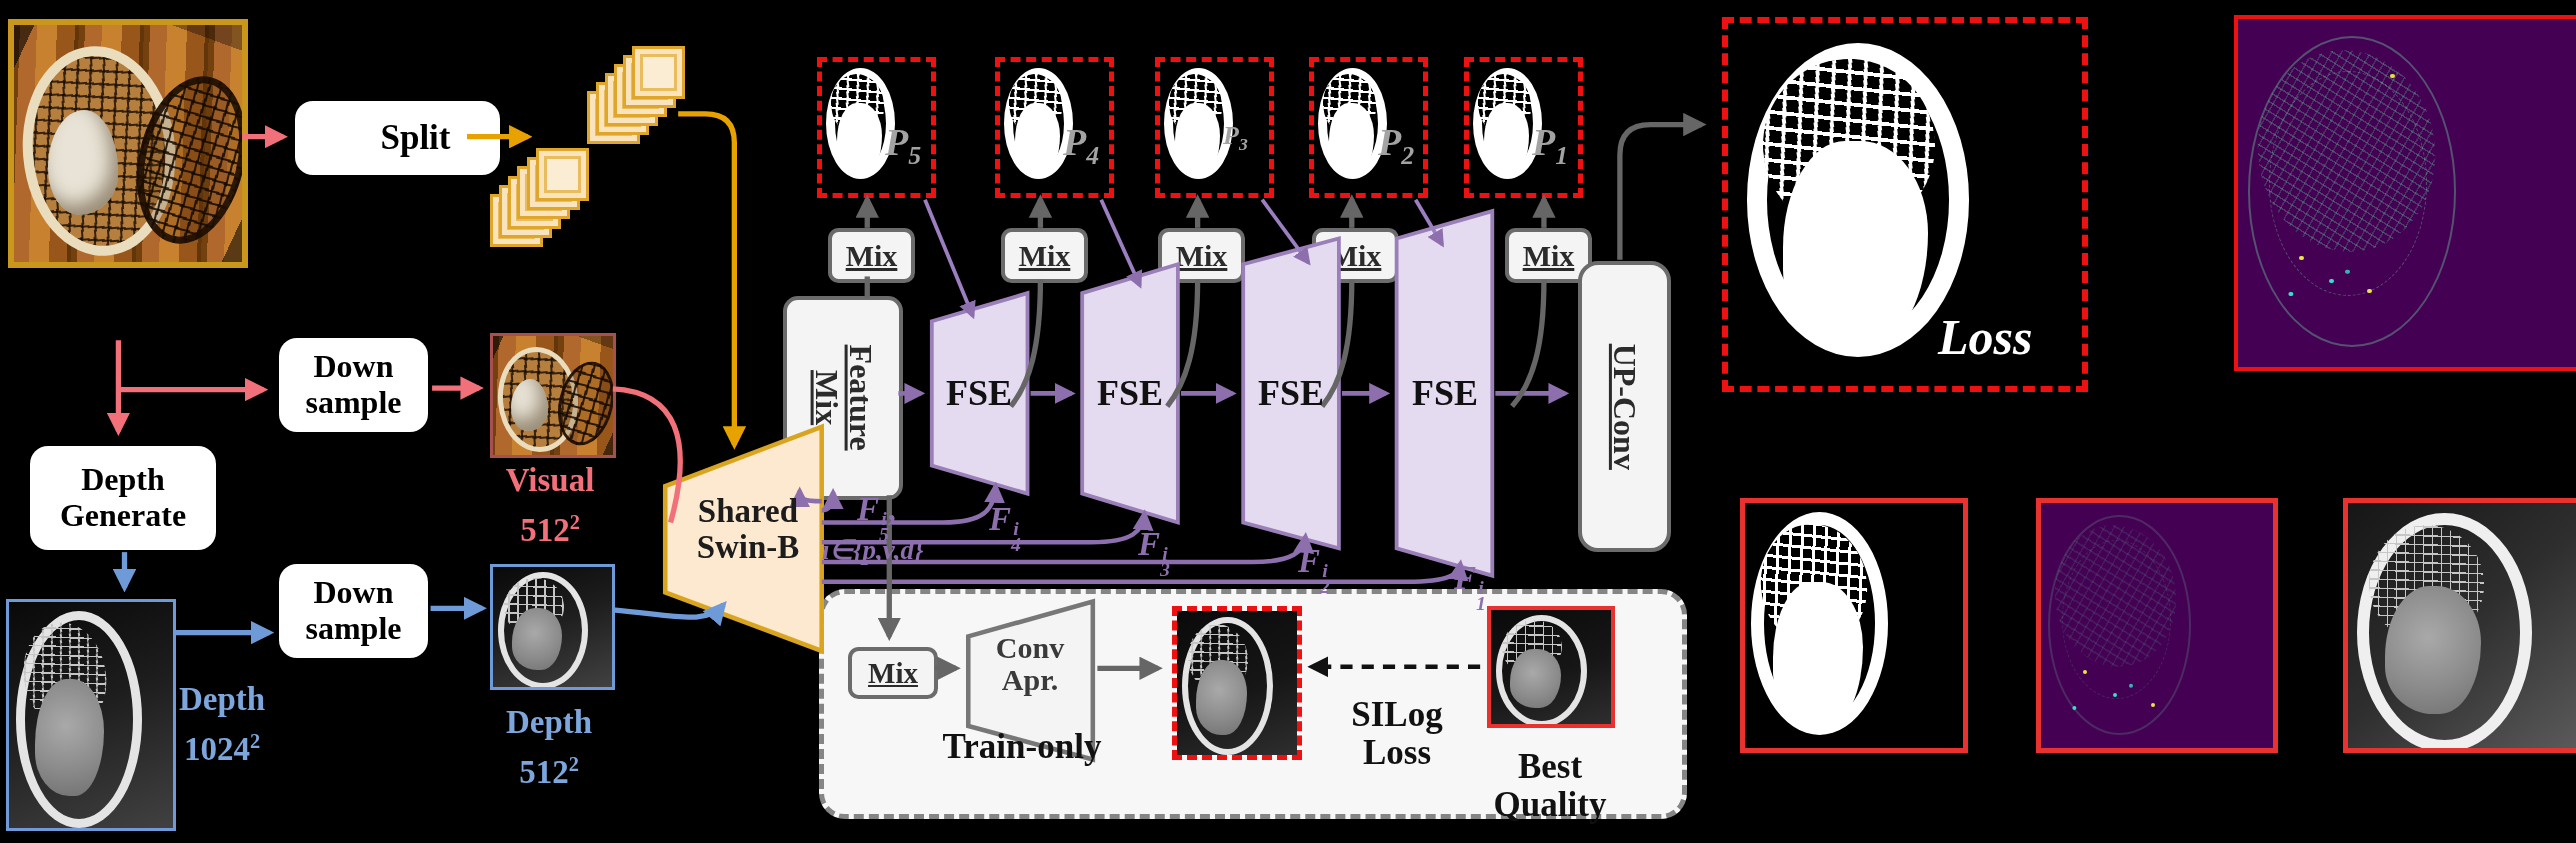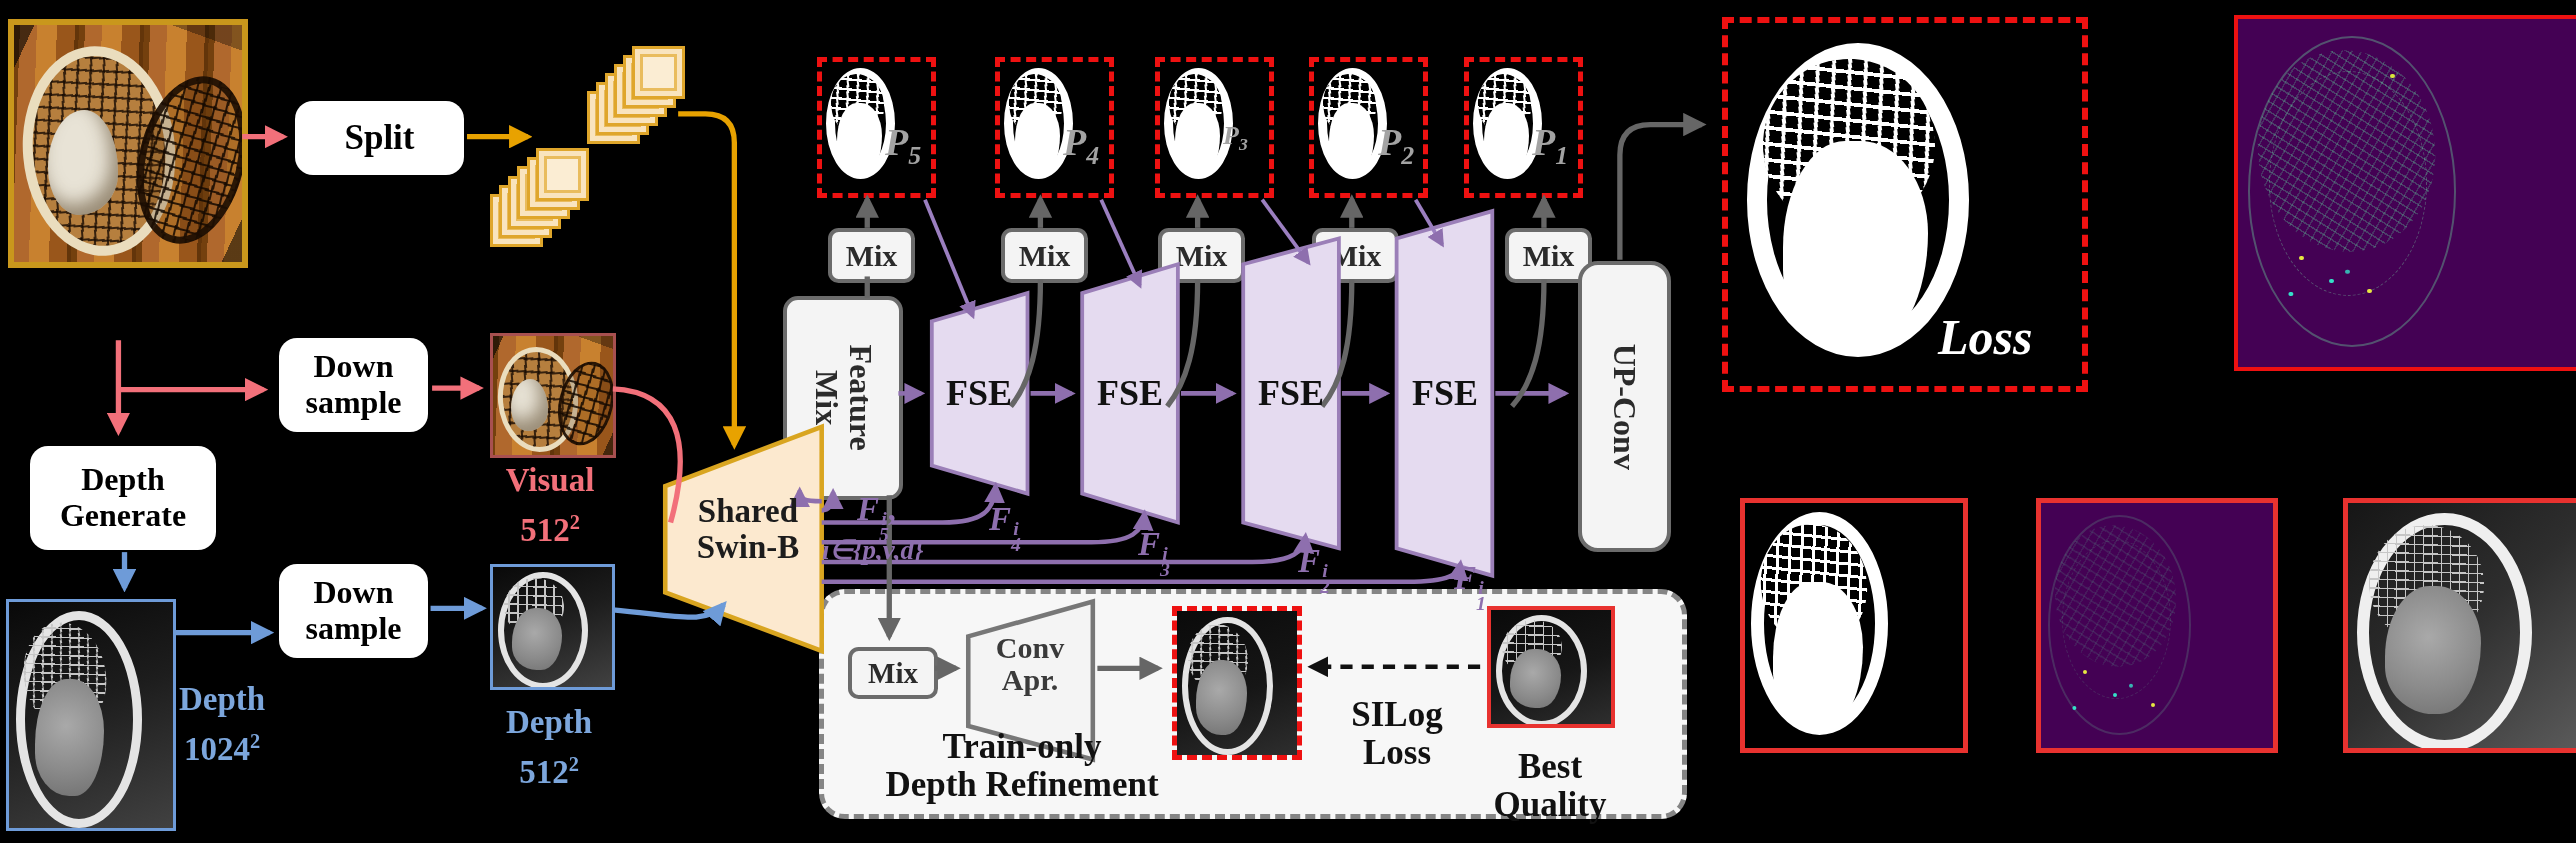--- a/index.html
+++ b/index.html
@@ -6,21 +6,21 @@
   #canvas{position:relative;width:2576px;height:843px;background:#000;overflow:hidden;
           font-family:"Liberation Serif",serif;}
   .abs{position:absolute;}
   
   .box{position:absolute;background:#fff;border-radius:18px;color:#000;font-weight:700;
        display:flex;flex-direction:column;align-items:center;justify-content:center;
        text-align:center;line-height:1.12;}
   
   .gbox{position:absolute;background:#F4F4F4;border:4.6px solid #6b6b6b;border-radius:10.6px;
         color:#2b2b2b;font-weight:700;display:flex;align-items:center;justify-content:center;
-        text-align:center;line-height:1.05;}
+        text-align:center;line-height:1.05;text-decoration:underline;}
   .vtext{transform:rotate(90deg);white-space:nowrap;line-height:1.05;}
   
   .pbox{position:absolute;border:5.3px dashed #EE1111;background:transparent;}
   
   .maskimg{position:absolute;background:#000;overflow:hidden;}
   .maskimg>div{position:absolute;}
   .mrim{left:2%;top:2%;right:6%;bottom:2%;border:9px solid #fff;border-radius:50%;}
   .mgrid{left:9%;top:7%;right:20%;bottom:40%;border-radius:50%;transform:rotate(-8deg);
          background-color:#000;
          background-image:repeating-linear-gradient(100deg,#fff 0 2.3px,transparent 2.3px 10px),
@@ -98,21 +98,21 @@
 <body>
 
 <div id="canvas">
 
   <div class="woodimg" style="left:7.6px;top:19px;width:228px;height:237px;border:6px solid #C9971C;">
     <div class="wbasket"></div>
     <div class="wcat"></div>
     <div class="wshadow"></div>
   </div>
 
-  <div class="box" style="left:295px;top:101px;width:169px;height:74px;font-size:35px;">
+  <div class="box" style="left:295px;top:101px;width:169px;height:74px;font-size:35px;padding-left:36px;">
     <span>Split</span>
   </div>
 
   <div>
     <div class="patch" style="left:587px;top:91px;"></div>
     <div class="patch" style="left:596px;top:82px;"></div>
     <div class="patch" style="left:605px;top:73px;"></div>
     <div class="patch" style="left:614px;top:64px;"></div>
     <div class="patch" style="left:623px;top:55px;"></div>
     <div class="patch" style="left:632px;top:46px;"></div>
@@ -446,21 +446,20 @@
 
   <div class="t white italic" style="left:1938px;top:310px;font-size:50px;"><span>Loss</span></div>
 
   <div class="t tc" style="left:1030px;top:632px;font-size:30px;color:#3a3a3a;">
     <div>Conv</div>
     <div>Apr.</div>
   </div>
 
   <div class="t tc" style="left:1022px;top:728px;font-size:35px;color:#111;">
     <div>Train-only</div>
-    <div>Depth Refinement</div>
   </div>
   <div class="t tc" style="left:1397px;top:696px;font-size:35px;color:#111;">
     <div>SILog</div>
     <div>Loss</div>
   </div>
   <div class="t tc" style="left:1550px;top:723px;font-size:35px;color:#111;margin-top:25px;">
     <div>Best</div>
     <div>Quality</div>
   </div>
 

